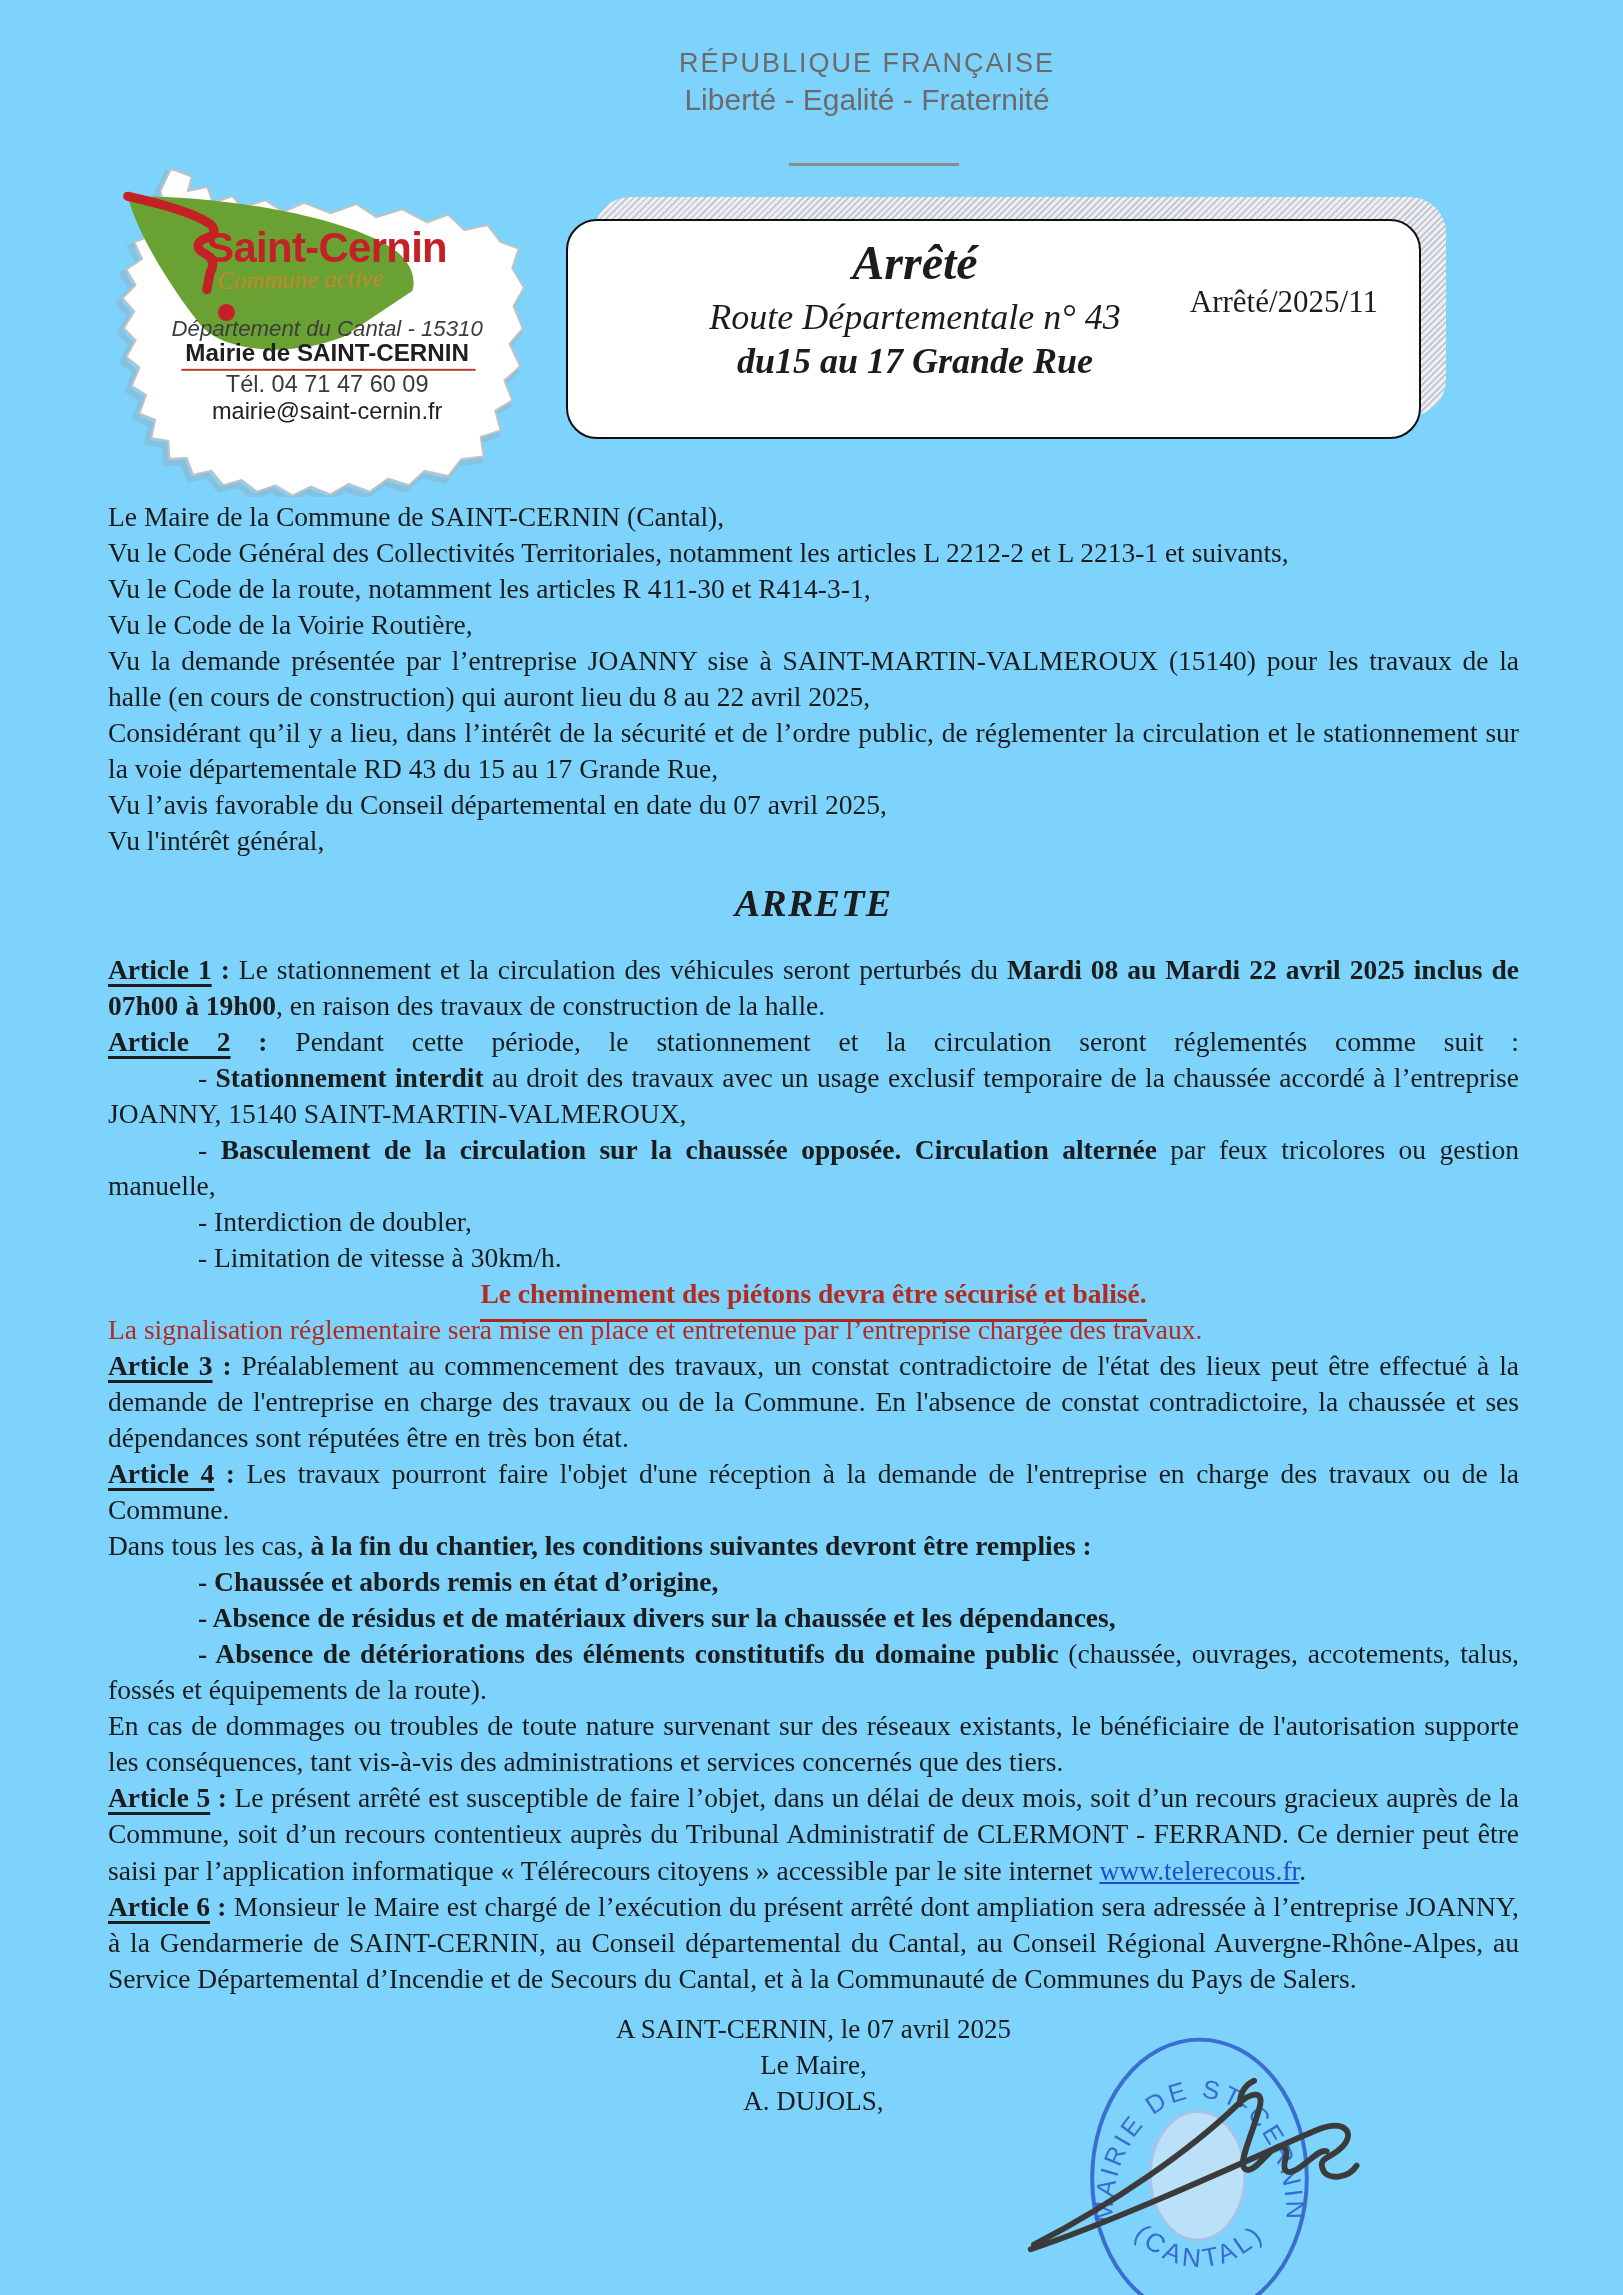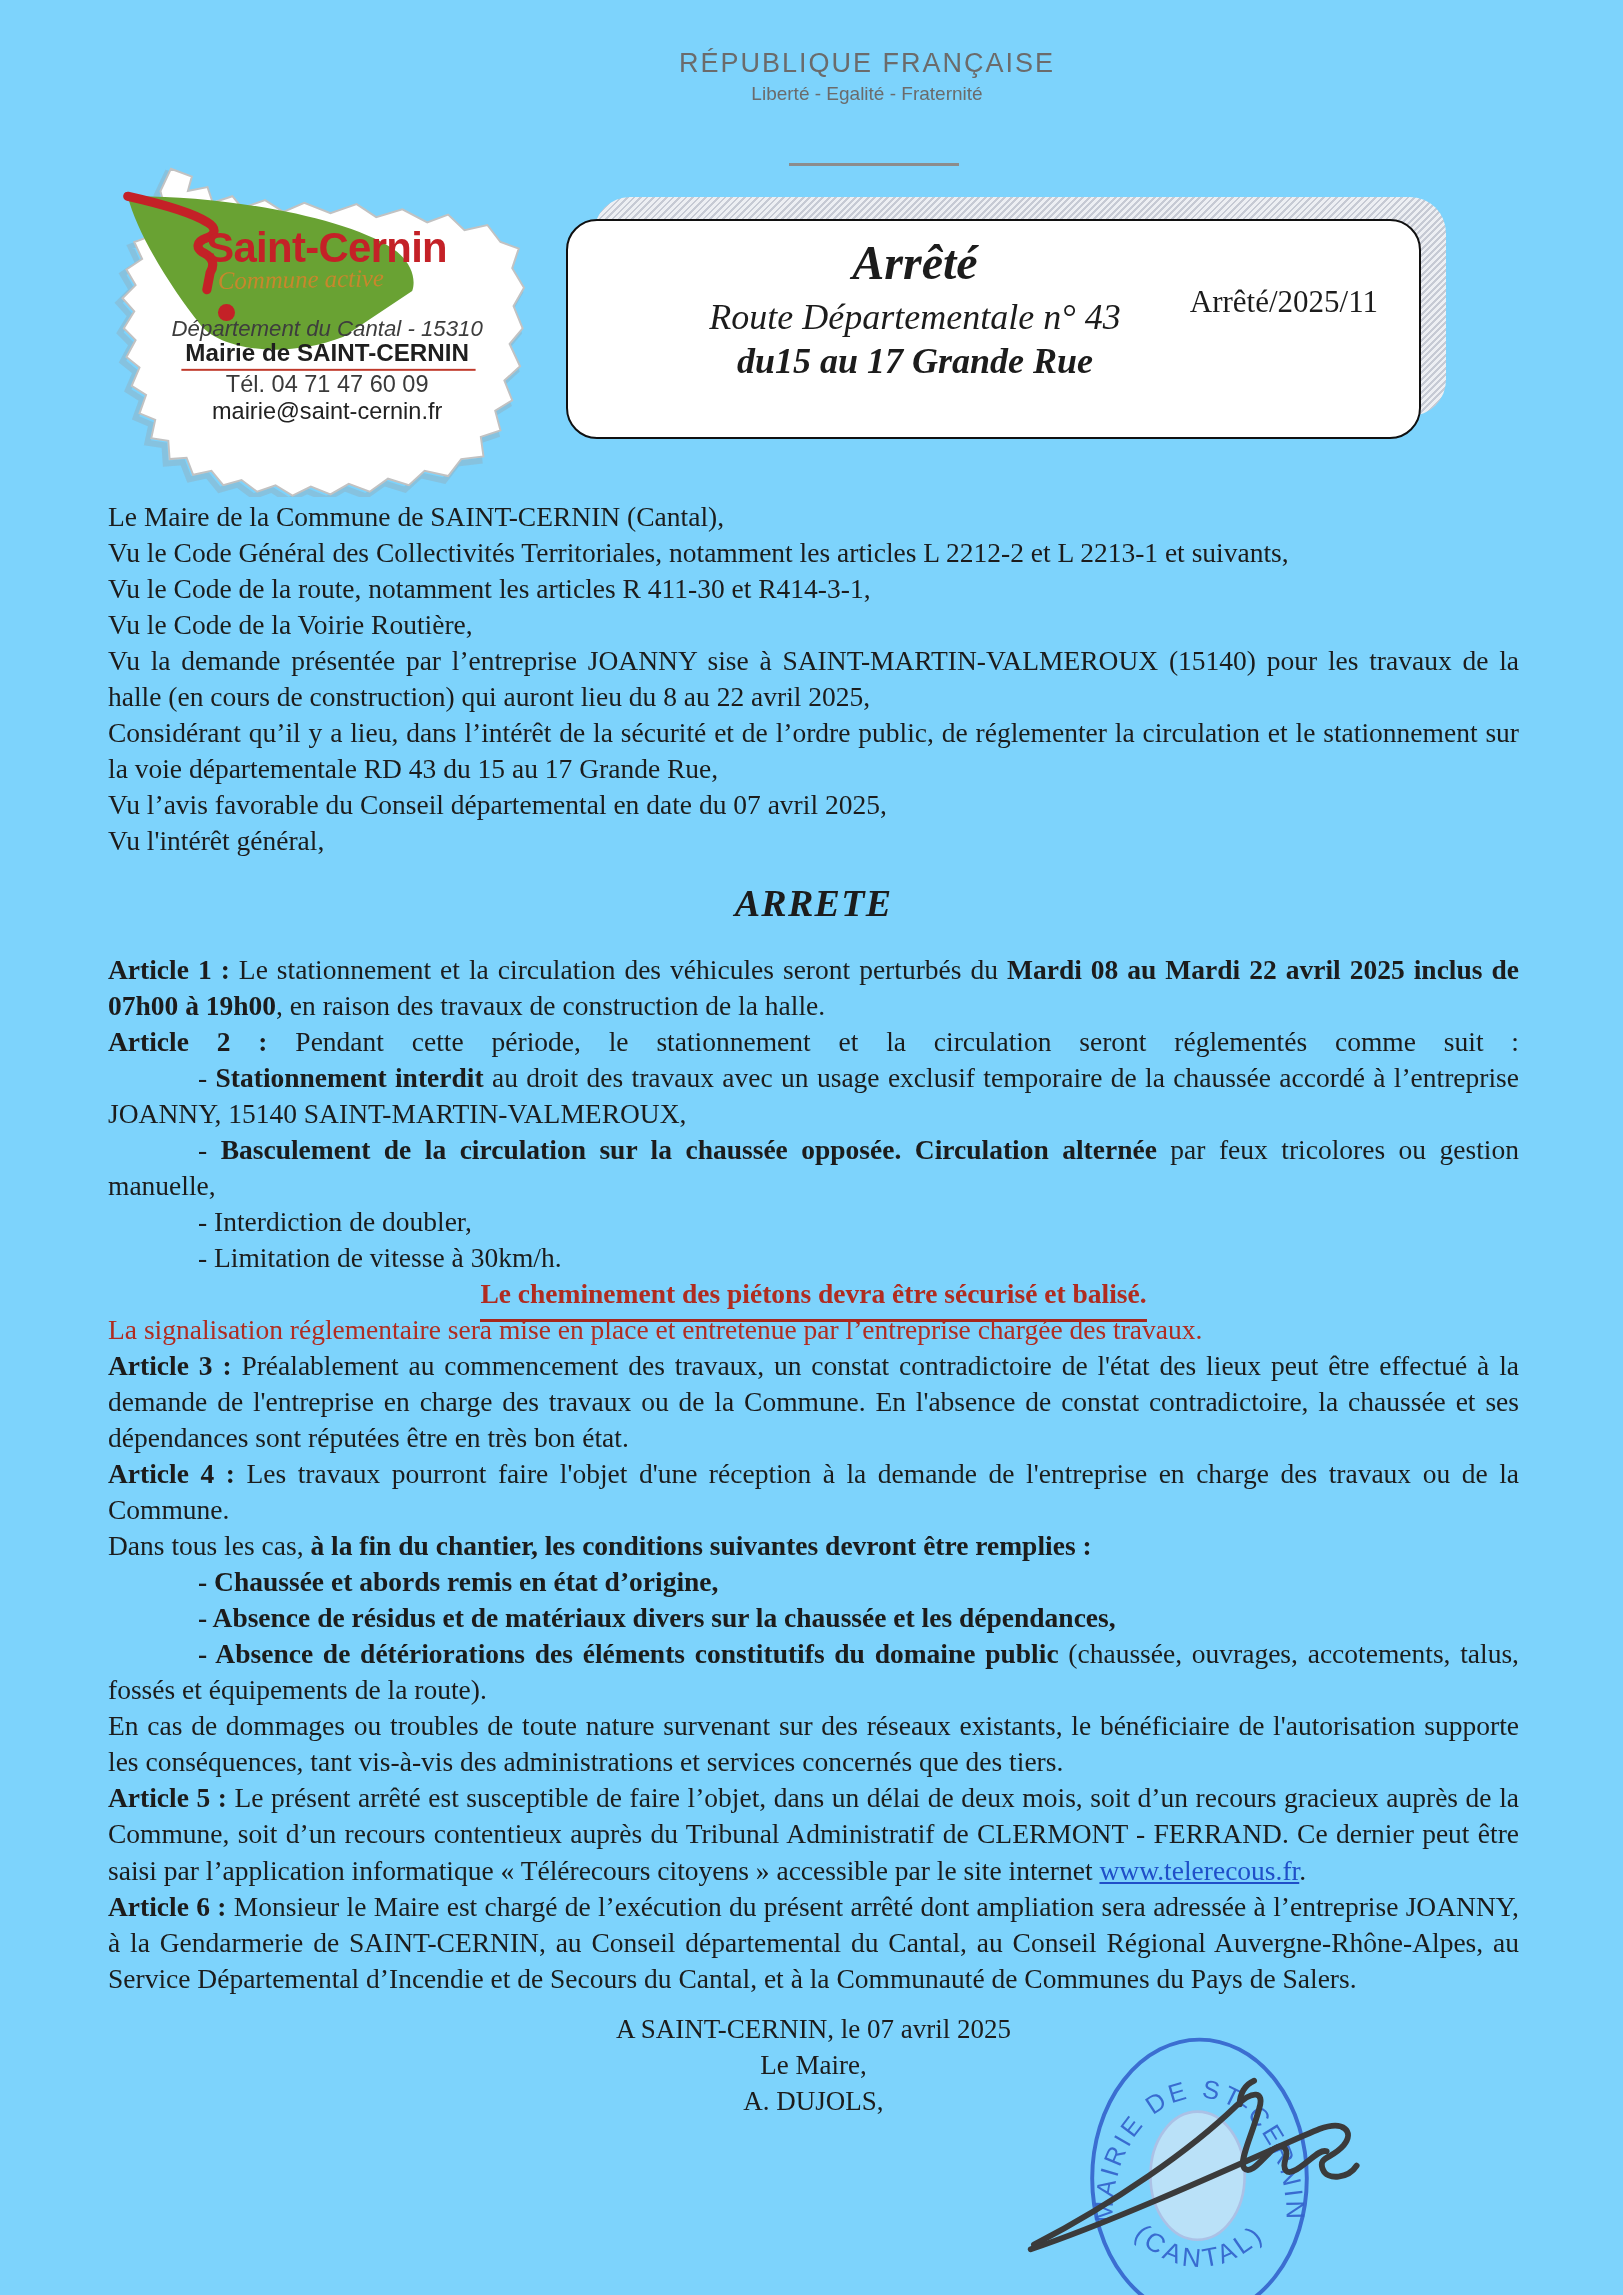--- a/index.html
+++ b/index.html
@@ -3,21 +3,21 @@
 <meta charset="utf-8">
 <style>
   html,body{margin:0;padding:0;background:#9a9a9a;}
   .page{position:relative;width:1623px;height:2295px;background:#7dd3fc;overflow:hidden;
         font-family:"Liberation Serif",serif;color:#1c1c1c;}
 
   
   .rep-header{position:absolute;left:111px;top:48px;width:1512px;text-align:center;
               font-family:"Liberation Sans",sans-serif;color:#6b6b6b;}
   .rep-line1{font-size:27px;letter-spacing:2px;}
-  .rep-line2{font-size:19px;margin-top:3.9px;}
+  .rep-line2{font-size:30px;margin-top:3.9px;}
   .rep-rule{position:absolute;left:789px;top:163px;width:170px;height:2.6px;background:#8c8c8c;}
 
   
   .logo-wrap{position:absolute;left:108px;top:157px;width:422px;height:340px;}
 
   
   .box-shadow{position:absolute;left:594px;top:197px;width:852px;height:219px;border-radius:36px;
               background:repeating-linear-gradient(135deg,#c6cad4 0 2px,#edeff3 2px 4.6px);}
   .title-box{position:absolute;left:566px;top:219px;width:851px;height:216px;background:#fff;
              border:2.6px solid #101010;border-radius:31px;}
@@ -27,21 +27,21 @@
   .tb-route{font-size:36px;margin-top:5.2px;}
   .tb-rue{font-size:36px;font-weight:bold;margin-top:2.6px;}
   .tb-ref{position:absolute;right:41px;top:63px;font-size:31px;font-style:normal;}
 
   
   .doc-body{position:absolute;left:108px;top:499px;width:1411px;font-size:27.5px;line-height:1.31;}
   .doc-body p{margin:0;}
   .just{text-align:justify;}
   .stretch{text-align:justify;text-align-last:justify;}
   .indent{text-indent:90px;}
-  .art{font-weight:bold;text-decoration-thickness:2.6px;text-underline-offset:5.2px;}
+  .art{font-weight:bold;text-decoration:underline;text-decoration-thickness:2.6px;text-underline-offset:5.2px;}
   .b{font-weight:bold;}
   .mb6{margin-bottom:3.9px;}
   .mb26{margin-bottom:17px;} .mb30{margin-bottom:19.6px;} .mb44{margin-bottom:29px;}
   .arrete-h{text-align:center;font-size:38px;font-weight:bold;font-style:italic;
             letter-spacing:1.3px;margin:19.6px 0 23.6px;}
   .red1{color:#b02c20;font-weight:bold;text-align:center;margin-top:2.6px;margin-bottom:6.5px;}
   .red1 span{border-bottom:3.3px solid #a8281d;padding-bottom:10px;}
   .red2{color:#b02c20;margin-bottom:11.8px;}
   .link{color:#1f4fc8;text-decoration:underline;}
 

